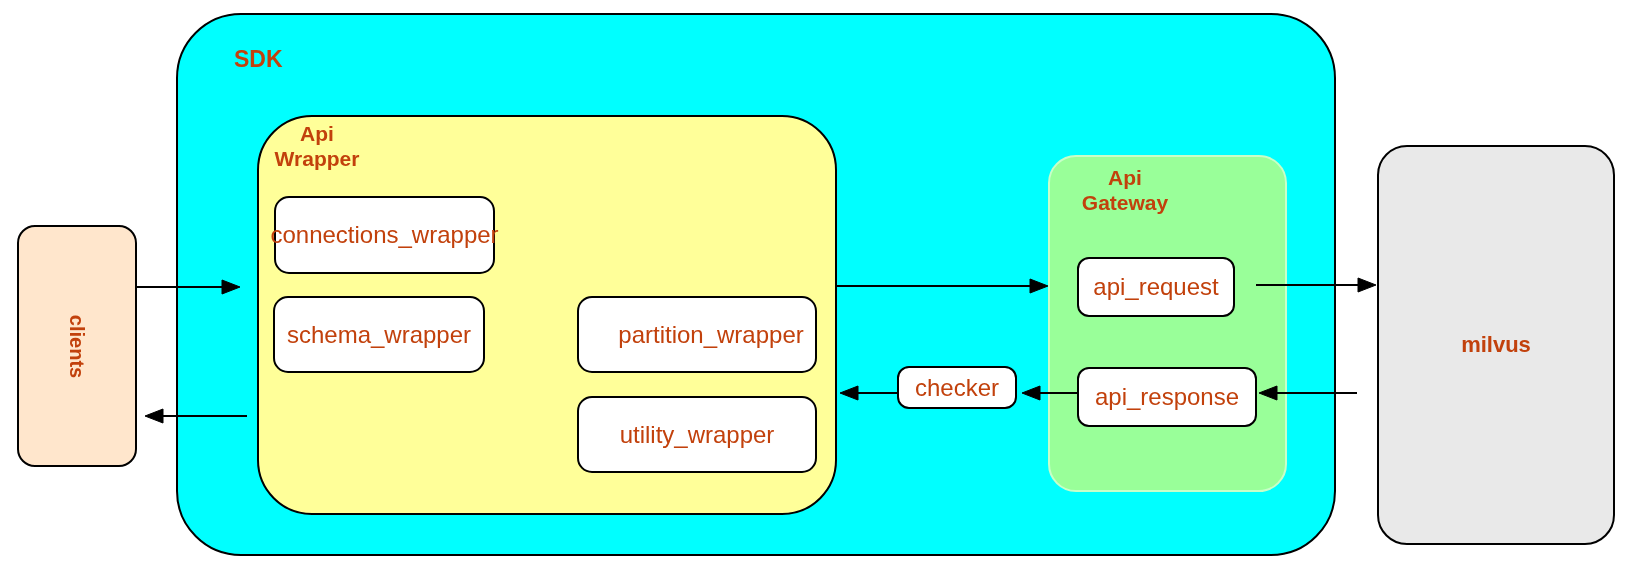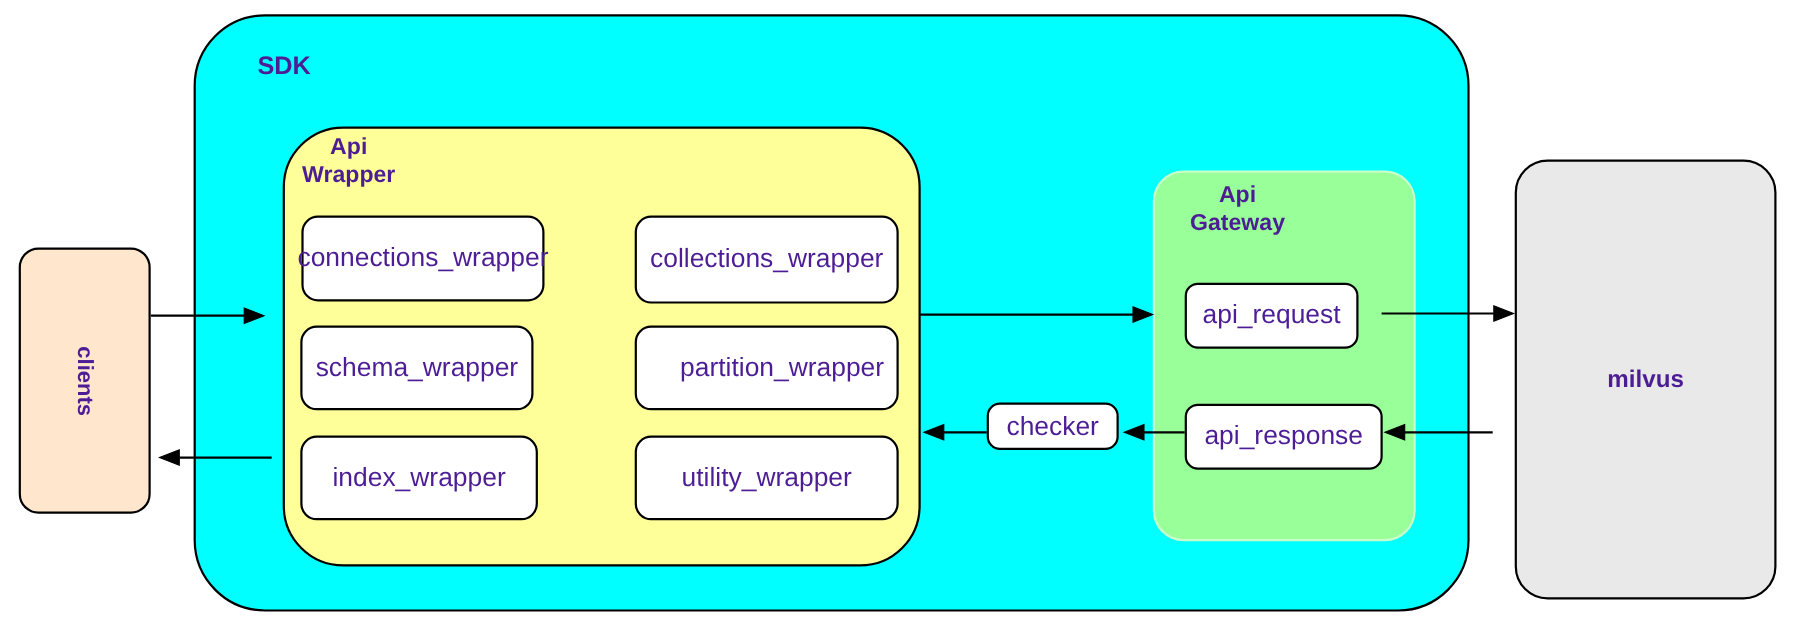--- a/index.html
+++ b/index.html
@@ -2,21 +2,21 @@
 <html><head>
 <meta charset="utf-8">
 <style>
   html, body { margin: 0; padding: 0; background: #ffffff; }
   .canvas {
     position: relative;
     width: 1634px;
     height: 574px;
     background: #ffffff;
     font-family: "Liberation Sans", sans-serif;
-    color: #4c1d95;
+    color: #c2410c;
     overflow: hidden;
   }
   .node {
     position: absolute;
     box-sizing: border-box;
     border: 2px solid #000000;
   }
   
   .sdk {
     left: 176px; top: 13px; width: 1160px; height: 543px;
@@ -90,24 +90,22 @@
     <div class="sdk-label">SDK</div>
 
   </div>
 
   <div class="node api-wrapper">
     <div class="api-wrapper-label">Api
 Wrapper</div>
   </div>
 
   <div class="node leaf b-connections">connections_wrapper</div>
-  <div class="node leaf b-collections">collections_wrapper</div>
   <div class="node leaf b-schema">schema_wrapper</div>
   <div class="node leaf b-partition">partition_wrapper</div>
-  <div class="node leaf b-index">index_wrapper</div>
   <div class="node leaf b-utility">utility_wrapper</div>
 
   <div class="node leaf b-checker">checker</div>
 
   <div class="node gateway">
     <div class="gateway-label">Api
 Gateway</div>
   </div>
   <div class="node leaf b-request">api_request</div>
   <div class="node milvus">milvus</div>

